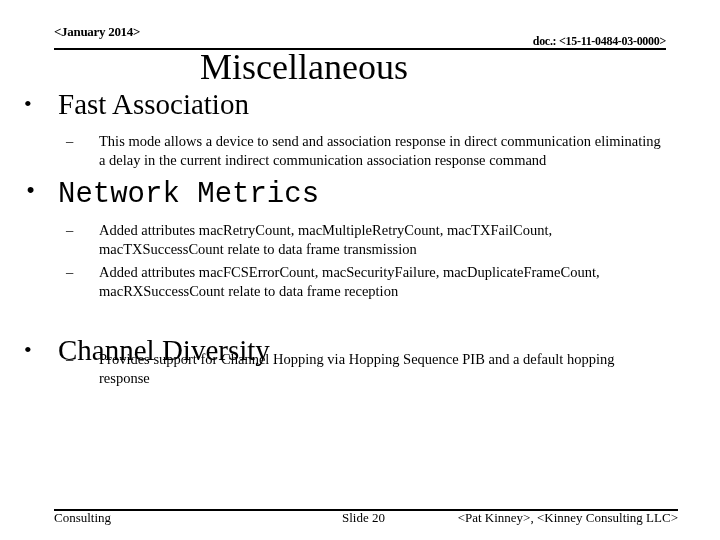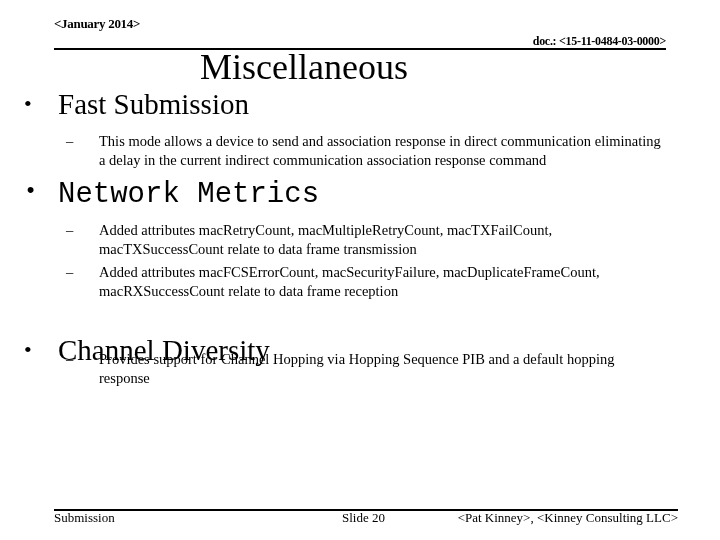--- a/index.html
+++ b/index.html
@@ -1,18 +1,18 @@
 <!DOCTYPE html>
 <html><head>
 <meta charset="utf-8">
 <style>
   html, body { margin:0; padding:0; }
   body { width:720px; height:540px; background:#ffffff; position:relative; overflow:hidden;
          font-family:"Liberation Serif","DejaVu Serif",serif; color:#000; }
-  .hdr-left { position:absolute; left:54px; top:16px; font-size:13px; font-weight:bold; letter-spacing:-0.3px; }
+  .hdr-left { position:absolute; left:54px; top:24px; font-size:13px; font-weight:bold; letter-spacing:-0.3px; }
   .hdr-right { position:absolute; right:54px; top:34px; font-size:12px; font-weight:bold; letter-spacing:-0.3px; }
   .hdr-rule { position:absolute; left:54px; width:612px; top:48px; height:2px; background:#000; }
   .title { position:absolute; left:0; width:608px; top:46px; text-align:center; font-size:36px; padding-left:0; }
   .title span { position:relative; left:0; }
   .l1 { position:absolute; left:24px; font-size:29px; white-space:nowrap; }
   .l1 .bullet { display:inline-block; width:34px; font-size:22px; vertical-align:middle; position:relative; top:-3px; }
   .l2 { position:absolute; left:66px; font-size:14.5px; line-height:19px; width:600px; }
   .l2 .dash { position:absolute; left:0; top:0; }
   .l2 .txt { display:block; margin-left:33px; }
   .ftr-rule { position:absolute; left:54px; width:624px; top:509px; height:2px; background:#000; }
@@ -24,21 +24,21 @@
 </head>
 <body>
 
 <div class="hdr-left">&lt;January 2014&gt;</div>
 <div class="hdr-right">doc.: &lt;15-11-0484-03-0000&gt;</div>
 <div class="hdr-rule"></div>
 
 <div class="title"><span>Miscellaneous</span></div>
 
 <div class="l1" style="top:88px;">
-  <span class="bullet">•</span><span>Fast Submission</span>
+  <span class="bullet">•</span><span>Fast Association</span>
 </div>
 <div class="l2" style="top:132px;">
   <span class="dash">–</span>
   <span class="txt">This mode allows a device to send and association response in direct communication eliminating a delay in the current indirect communication association response command</span>
 </div>
 
 <div class="l1" style="top:178px;font-family:Liberation Mono, monospace;">
   <span class="bullet">•</span><span>Network Metrics</span>
 </div>
 <div class="l2" style="top:221px;">
@@ -52,15 +52,15 @@
 
 <div class="l1" style="top:310px;margin-top:24px;">
   <span class="bullet">•</span><span>Channel Diversity</span>
 </div>
 <div class="l2" style="top:350px;">
   <span class="dash">–</span>
   <span class="txt">Provides support for Channel Hopping via Hopping Sequence PIB and a default hopping response</span>
 </div>
 
 <div class="ftr-rule"></div>
-<div class="ftr ftr-left">Submission</div>
+<div class="ftr ftr-left">Consulting</div>
 <div class="ftr ftr-center">Slide 20</div>
 <div class="ftr ftr-right">&lt;Pat Kinney&gt;, &lt;Kinney Consulting LLC&gt;</div>
 
 </body></html>

